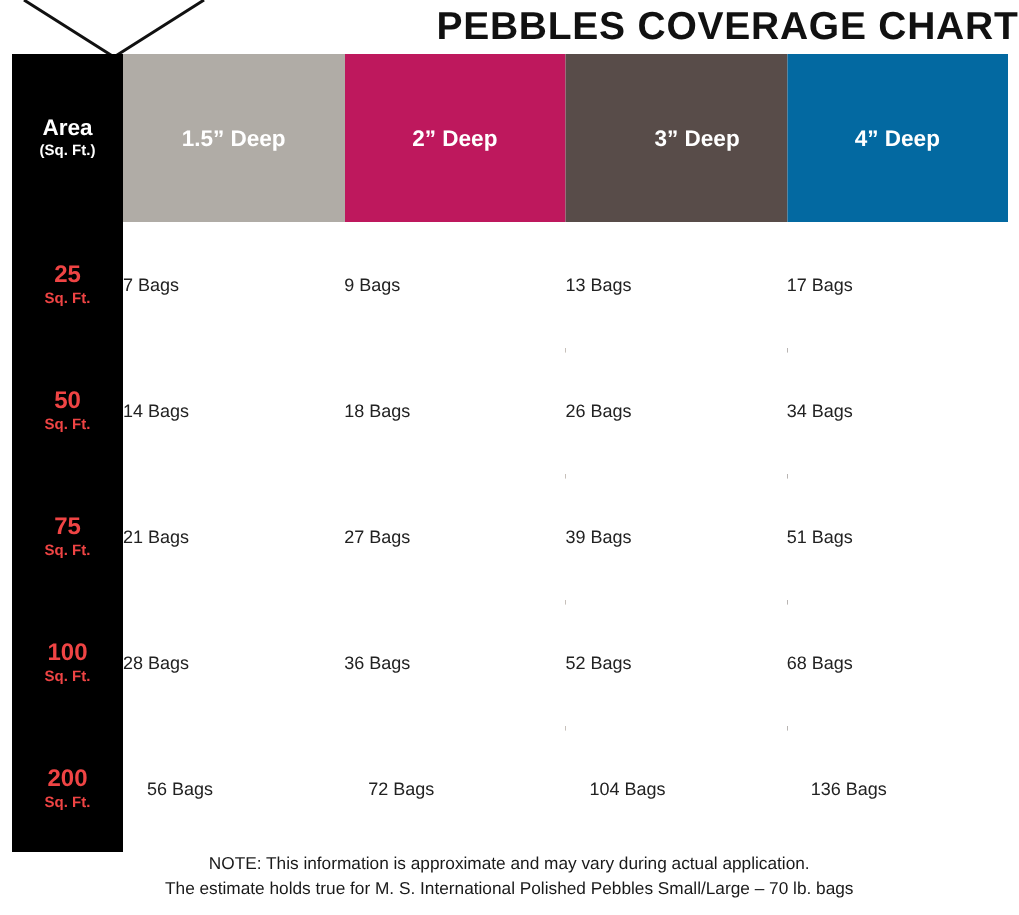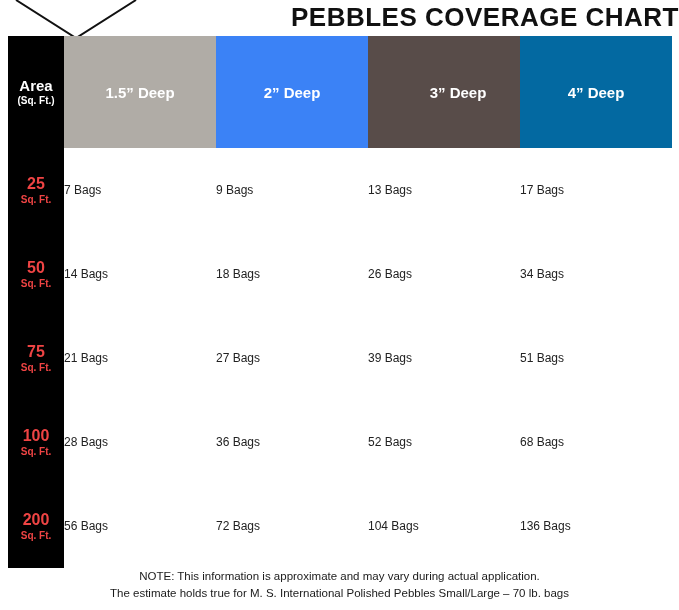--- a/index.html
+++ b/index.html
@@ -54,21 +54,21 @@
     table-layout: fixed;
   }
   .table td, .table th {
     padding: 0;
     margin: 0;
     border: 0;
   }
 
   
   .hdr-area {
-    width: 56px;
+    width: 74px;
     height: 112px;
     background: #000000;
     color: #ffffff;
     text-align: center;
     vertical-align: middle;
     border-bottom: 3px solid #ffffff;
   }
   .hdr-area .big {
     display: block;
     font-size: 15px;
@@ -127,20 +127,21 @@
   }
   .val-cell .rule {
     position: absolute;
     left: 0;
     right: 0;
     bottom: -3px;
     height: 3px;
   }
   tr.last-row .val-cell {
     border-bottom: 0;
+    padding-left: 16px;
   }
   tr.last-row .row-label {
     border-bottom: 0;
   }
 
   
   .note {
     position: absolute;
     left: 0;
     top: 568px;
@@ -164,21 +165,21 @@
   </svg>
 
   <table class="table">
     <thead>
       <tr>
         <th class="hdr-area">
           <span class="big">Area</span>
           <span class="small">(Sq. Ft.)</span>
         </th>
         <th class="hdr-cell" style="background:#b0aca6;">1.5” Deep</th>
-        <th class="hdr-cell" style="background:#3b82f6;">2” Deep</th>
+        <th class="hdr-cell" style="background:#be185d;">2” Deep</th>
         <th class="hdr-cell" style="background:#584c49;padding-left:28px;">3” Deep</th>
         <th class="hdr-cell" style="background:#0369a1;">4” Deep</th>
       </tr>
     </thead>
     <tbody>
 
       <tr>
         <td class="row-label">
           <span class="big">25</span>
           <span class="small">Sq. Ft.</span>

